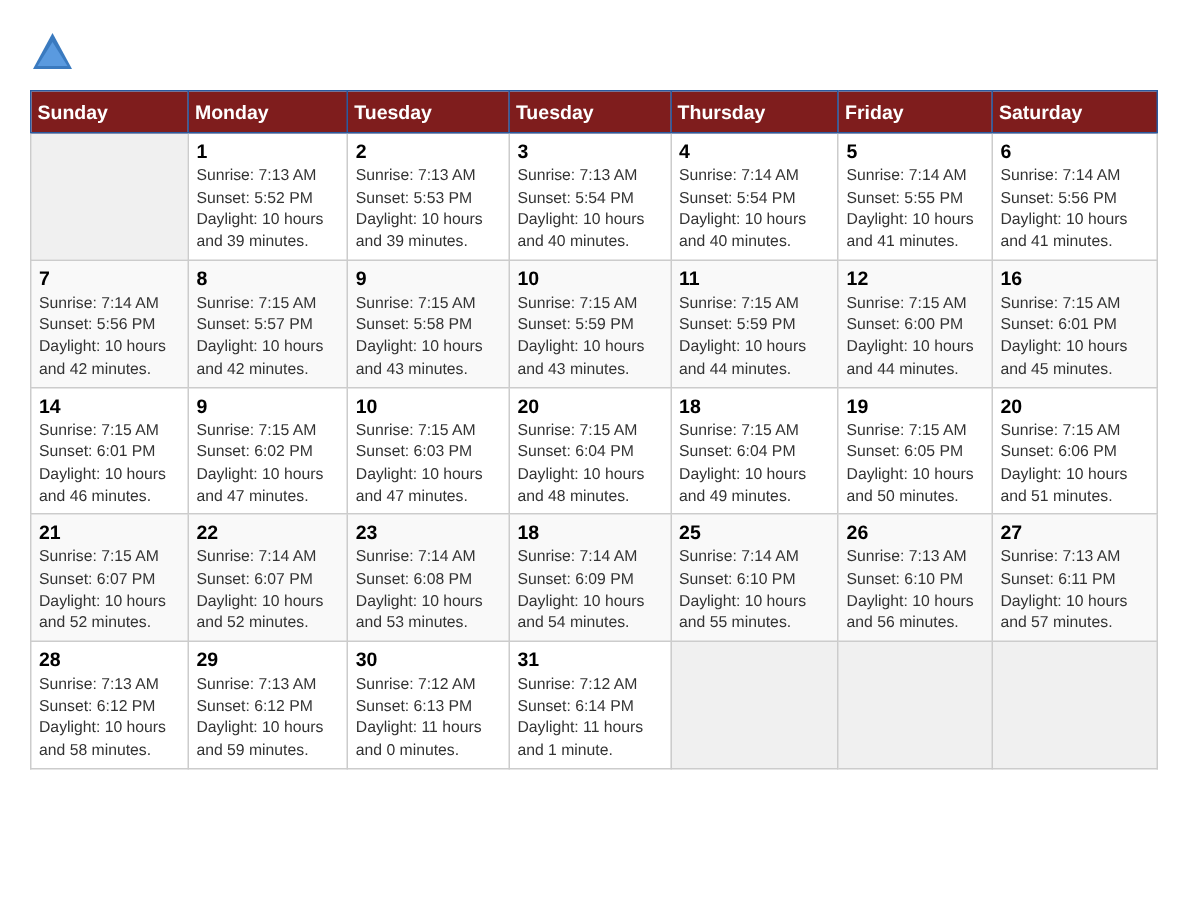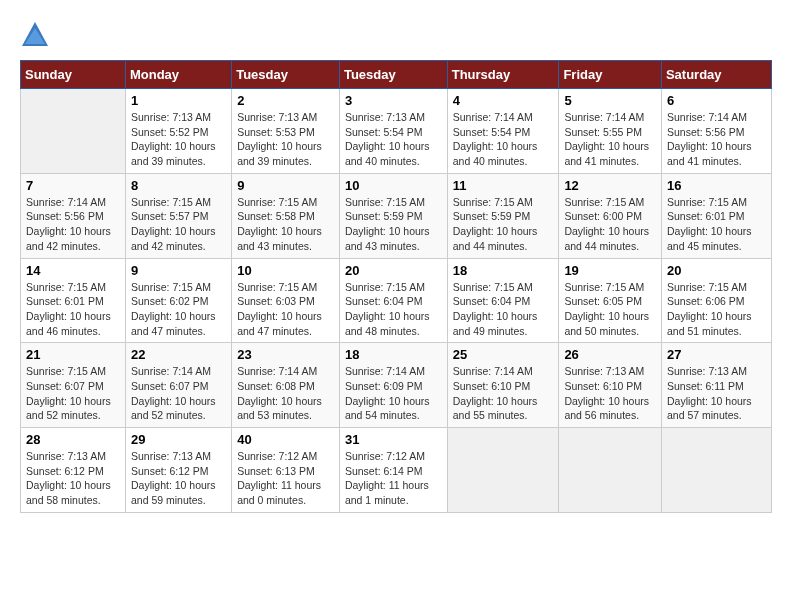--- a/index.html
+++ b/index.html
@@ -243,21 +243,21 @@
       <tr>
         <td>
           <div class="day-number">28</div>
           <div class="day-info">Sunrise: 7:13 AM<br>Sunset: 6:12 PM<br>Daylight: 10 hours and 58 minutes.</div>
         </td>
         <td>
           <div class="day-number">29</div>
           <div class="day-info">Sunrise: 7:13 AM<br>Sunset: 6:12 PM<br>Daylight: 10 hours and 59 minutes.</div>
         </td>
         <td>
-          <div class="day-number">40</div>
+          <div class="day-number">30</div>
           <div class="day-info">Sunrise: 7:12 AM<br>Sunset: 6:13 PM<br>Daylight: 11 hours and 0 minutes.</div>
         </td>
         <td>
           <div class="day-number">31</div>
           <div class="day-info">Sunrise: 7:12 AM<br>Sunset: 6:14 PM<br>Daylight: 11 hours and 1 minute.</div>
         </td>
         <td class="empty-cell"></td>
         <td class="empty-cell"></td>
         <td class="empty-cell"></td>
       </tr>

